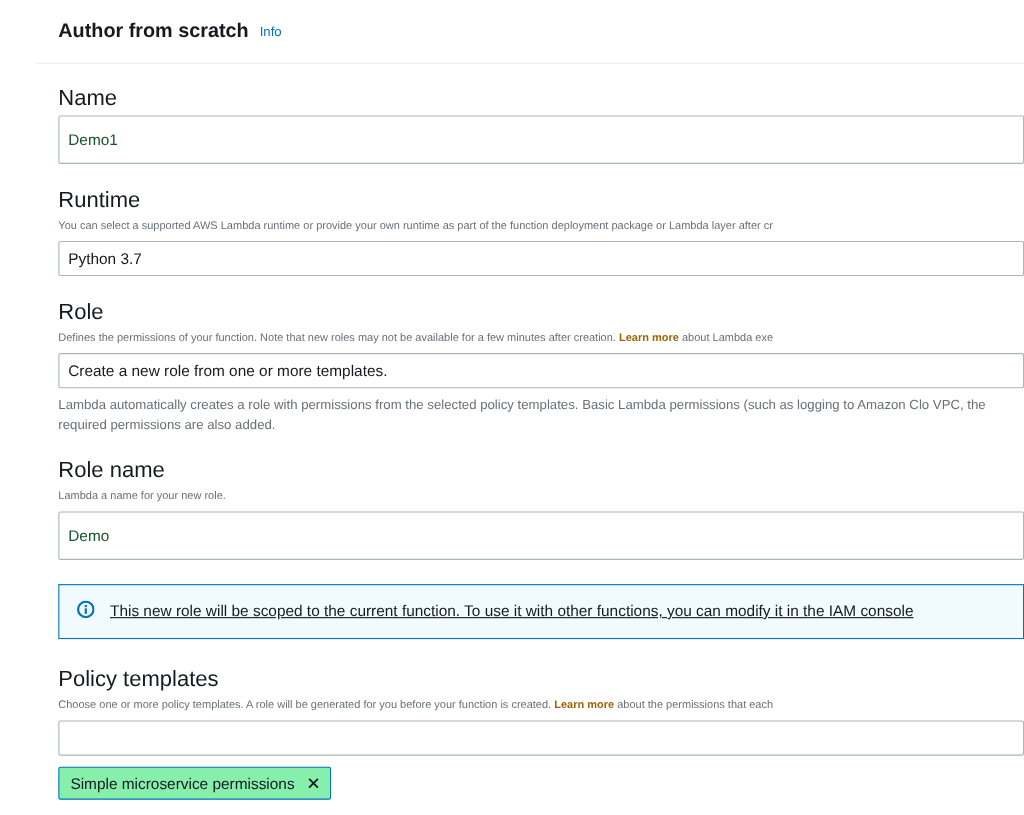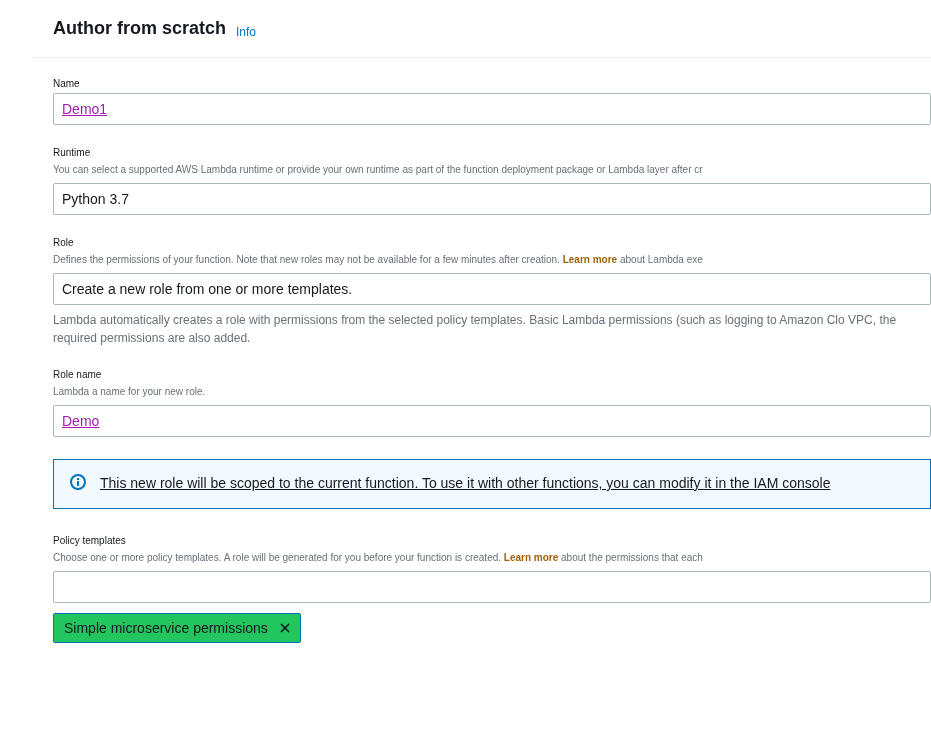--- a/index.html
+++ b/index.html
@@ -14,41 +14,41 @@
       background: #ffffff;
     }
     .page {
       padding-left: 33px;
       width: 931px;
     }
     .panel-header {
       padding: 18px 20px 18px 20px;
       border-bottom: 1px solid #eaeded;
       display: flex;
-      align-items: flex-end;
+      align-items: center;
     }
     .panel-title {
       font-size: 18px;
       font-weight: 700;
       color: #16191f;
     }
     .info-link {
       font-size: 12px;
       color: #0073bb;
       margin-left: 10px;
       cursor: pointer;
     }
     .panel-body {
       padding: 20px 0 20px 20px;
     }
     .form-group {
       margin-bottom: 22px;
     }
     .form-label {
-      font-size: 10px;
+      font-size: 20px;
       color: #16191f;
       display: block;
       margin-bottom: 4px;
     }
     .form-hint {
       font-size: 10px;
       color: #687078;
       margin-bottom: 6px;
       line-height: 1.5;
     }
@@ -58,29 +58,28 @@
       margin-top: 6px;
       line-height: 1.5;
     }
     .inline-link {
       color: #a16207;
       font-weight: 700;
       cursor: pointer;
     }
     .text-input {
       width: 100%;
-      height: 32px;
+      height: 44px;
       border: 1px solid #aab7b8;
       border-radius: 2px;
       padding: 4px 8px;
       font-size: 14px;
-      color: #a21caf;
+      color: #14532d;
       background: #ffffff;
       font-family: inherit;
-      text-decoration: underline;
     }
     .select-wrap {
       position: relative;
       width: 100%;
     }
     .select-input {
       width: 100%;
       height: 32px;
       border: 1px solid #aab7b8;
       border-radius: 2px;
@@ -112,21 +111,21 @@
       font-size: 14px;
       color: #16191f;
       line-height: 1.4;
       text-decoration: underline;
     }
     .token {
       display: inline-flex;
       align-items: center;
       border: 1px solid #0073bb;
       border-radius: 2px;
-      background: #22c55e;
+      background: #86efac;
       color: #0073bb;
       font-size: 14px;
       padding: 6px 8px 6px 10px;
       margin-top: 10px;
     }
     .token-label {
       color: #16191f;
       margin-right: 10px;
     }
     .token-remove {

